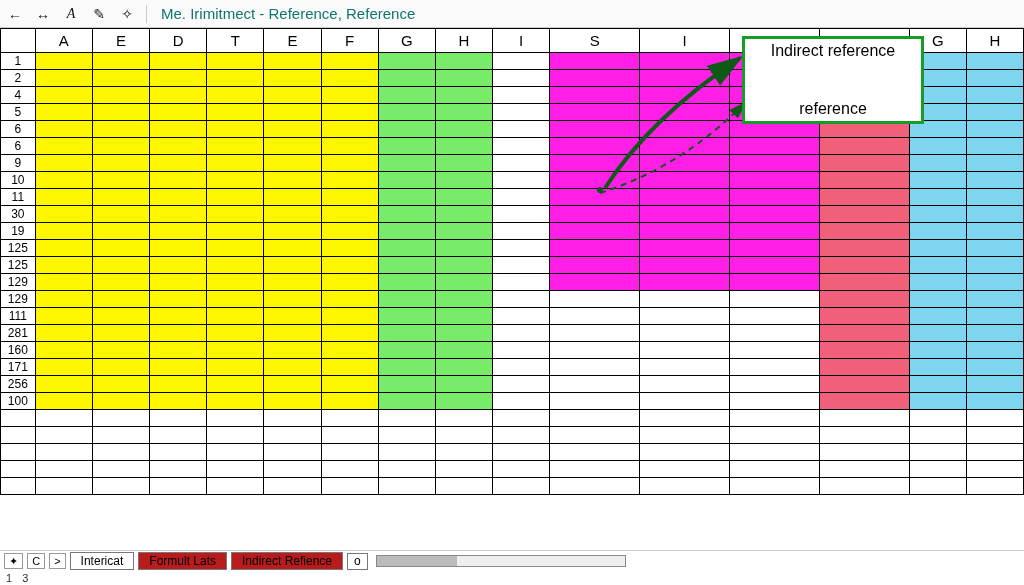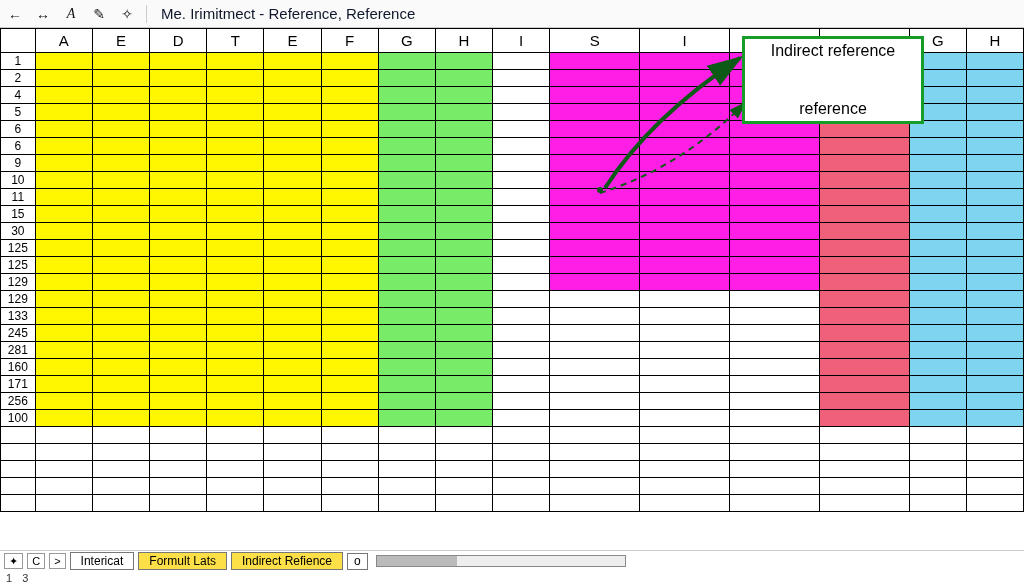--- a/index.html
+++ b/index.html
@@ -26,21 +26,21 @@
     width: 18px;
     height: 18px;
     display: inline-flex;
     align-items: center;
     justify-content: center;
     font-size: 14px;
     color: #111;
     cursor: pointer;
   }
   .tb-sep { width: 1px; height: 18px; background: #ccc; }
-  .doc-title { font-size: 15px; color: #0f172a; margin-left: 4px; }
+  .doc-title { font-size: 15px; color: #0f766e; margin-left: 4px; }
 
   .grid-wrap {
     width: 1024px;
     height: 520px;
     overflow: hidden;
     position: relative;
   }
   table.sheet {
     border-collapse: collapse;
     table-layout: fixed;
@@ -131,21 +131,21 @@
   .bb-tab {
     border: 1px solid #777;
     height: 17px;
     padding: 8px 10px;
     display: inline-flex;
     align-items: center;
     font-size: 12px;
     cursor: pointer;
     background: #fff;
   }
-  .bb-tab.green { background: #fde047; }
+  .bb-tab.green { background: #b91c1c; }
   .hscroll {
     flex: 0 0 250px;
     height: 12px;
     border: 1px solid #888;
     margin-left: 4px;
     position: relative;
     background: #eee;
   }
   .hscroll .thumb {
     position: absolute;
@@ -377,56 +377,56 @@
           <td class="c-green"></td>
           <td class=""></td>
           <td class="c-magenta"></td>
           <td class="c-magenta"></td>
           <td class="c-magenta"></td>
           <td class="c-pink"></td>
           <td class="c-blue"></td>
           <td class="c-blue"></td>
         </tr>
         <tr>
-          <td class="row-hdr">15</td>
-          <td class="c-yellow"></td>
-          <td class="c-yellow"></td>
-          <td class="c-yellow"></td>
-          <td class="c-yellow"></td>
-          <td class="c-yellow"></td>
-          <td class="c-yellow"></td>
-          <td class="c-green"></td>
-          <td class="c-green"></td>
-          <td class=""></td>
-          <td class="c-magenta"></td>
-          <td class="c-magenta"></td>
-          <td class="c-magenta"></td>
-          <td class="c-pink"></td>
-          <td class="c-blue"></td>
-          <td class="c-blue"></td>
-        </tr>
-        <tr>
           <td class="row-hdr">30</td>
           <td class="c-yellow"></td>
           <td class="c-yellow"></td>
           <td class="c-yellow"></td>
           <td class="c-yellow"></td>
           <td class="c-yellow"></td>
           <td class="c-yellow"></td>
           <td class="c-green"></td>
           <td class="c-green"></td>
           <td class=""></td>
           <td class="c-magenta"></td>
           <td class="c-magenta"></td>
           <td class="c-magenta"></td>
           <td class="c-pink"></td>
           <td class="c-blue"></td>
           <td class="c-blue"></td>
         </tr>
         <tr>
+          <td class="row-hdr">19</td>
+          <td class="c-yellow"></td>
+          <td class="c-yellow"></td>
+          <td class="c-yellow"></td>
+          <td class="c-yellow"></td>
+          <td class="c-yellow"></td>
+          <td class="c-yellow"></td>
+          <td class="c-green"></td>
+          <td class="c-green"></td>
+          <td class=""></td>
+          <td class="c-magenta"></td>
+          <td class="c-magenta"></td>
+          <td class="c-magenta"></td>
+          <td class="c-pink"></td>
+          <td class="c-blue"></td>
+          <td class="c-blue"></td>
+        </tr>
+        <tr>
           <td class="row-hdr">125</td>
           <td class="c-yellow"></td>
           <td class="c-yellow"></td>
           <td class="c-yellow"></td>
           <td class="c-yellow"></td>
           <td class="c-yellow"></td>
           <td class="c-yellow"></td>
           <td class="c-green"></td>
           <td class="c-green"></td>
           <td class=""></td>
@@ -485,39 +485,21 @@
           <td class="c-green"></td>
           <td class=""></td>
           <td class=""></td>
           <td class=""></td>
           <td class=""></td>
           <td class="c-pink"></td>
           <td class="c-blue"></td>
           <td class="c-blue"></td>
         </tr>
         <tr>
-          <td class="row-hdr">133</td>
-          <td class="c-yellow"></td>
-          <td class="c-yellow"></td>
-          <td class="c-yellow"></td>
-          <td class="c-yellow"></td>
-          <td class="c-yellow"></td>
-          <td class="c-yellow"></td>
-          <td class="c-green"></td>
-          <td class="c-green"></td>
-          <td class=""></td>
-          <td class=""></td>
-          <td class=""></td>
-          <td class=""></td>
-          <td class="c-pink"></td>
-          <td class="c-blue"></td>
-          <td class="c-blue"></td>
-        </tr>
-        <tr>
-          <td class="row-hdr">245</td>
+          <td class="row-hdr">111</td>
           <td class="c-yellow"></td>
           <td class="c-yellow"></td>
           <td class="c-yellow"></td>
           <td class="c-yellow"></td>
           <td class="c-yellow"></td>
           <td class="c-yellow"></td>
           <td class="c-green"></td>
           <td class="c-green"></td>
           <td class=""></td>
           <td class=""></td>

